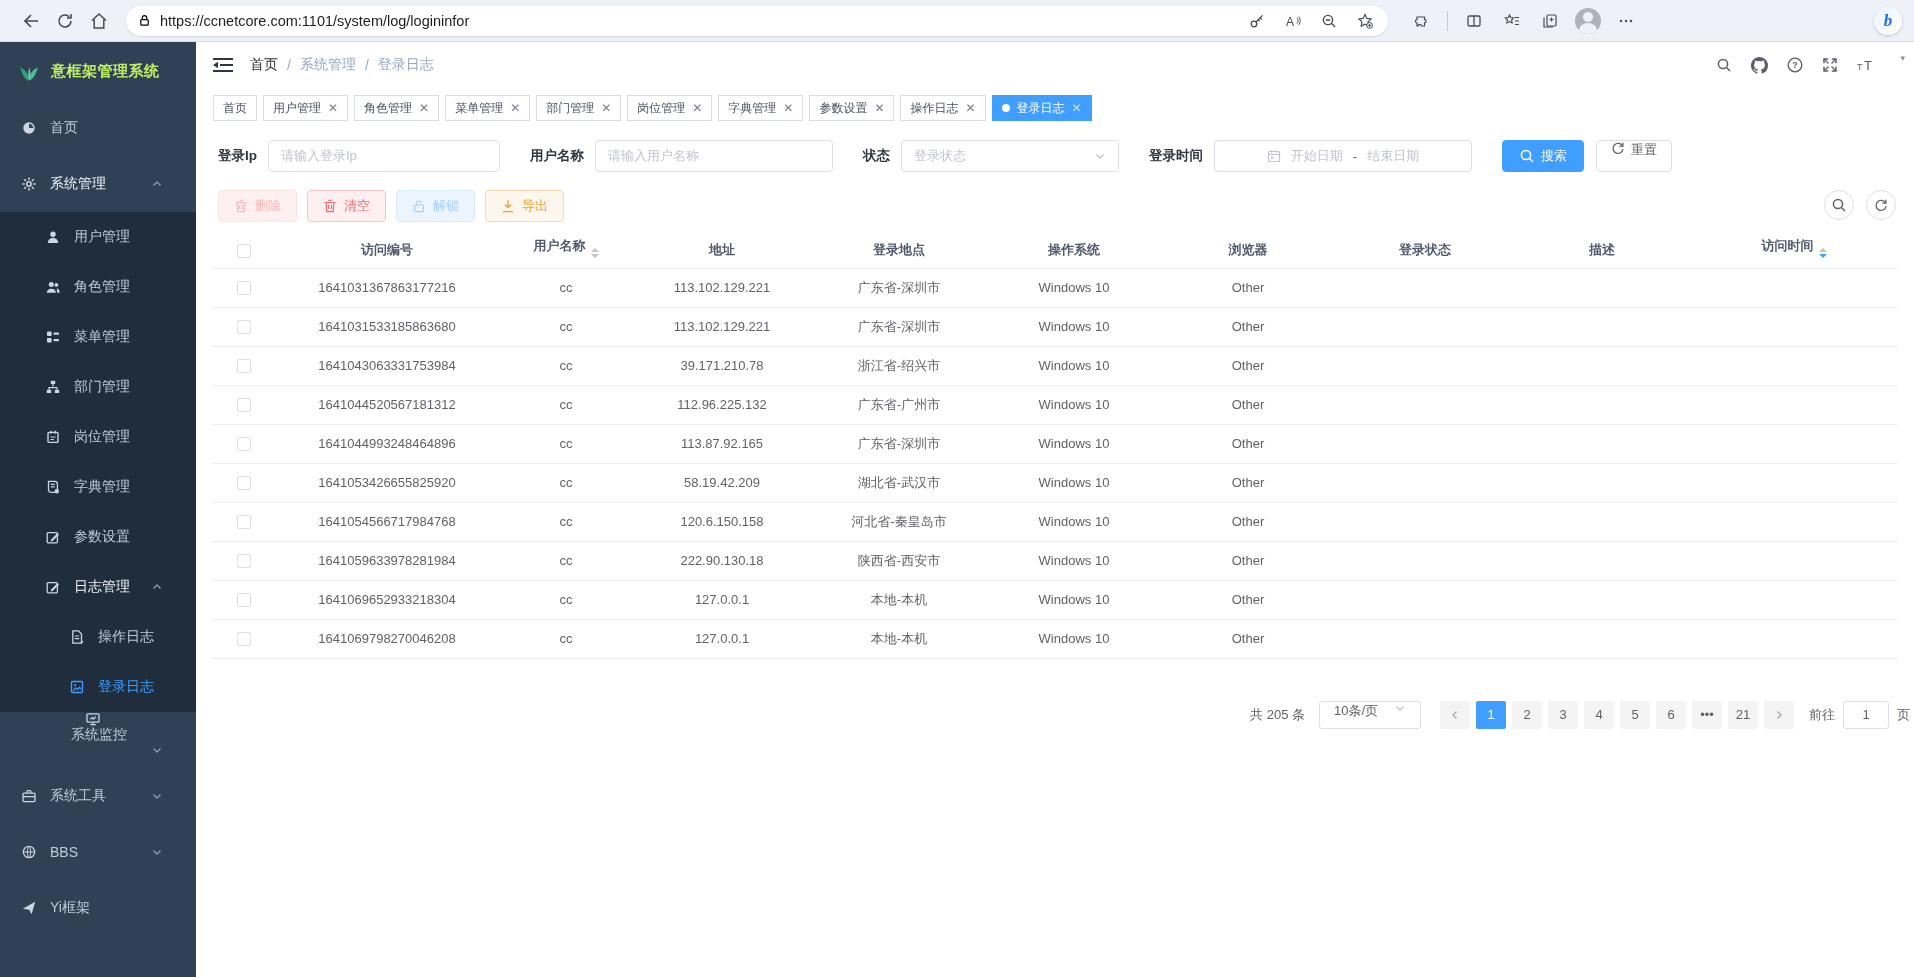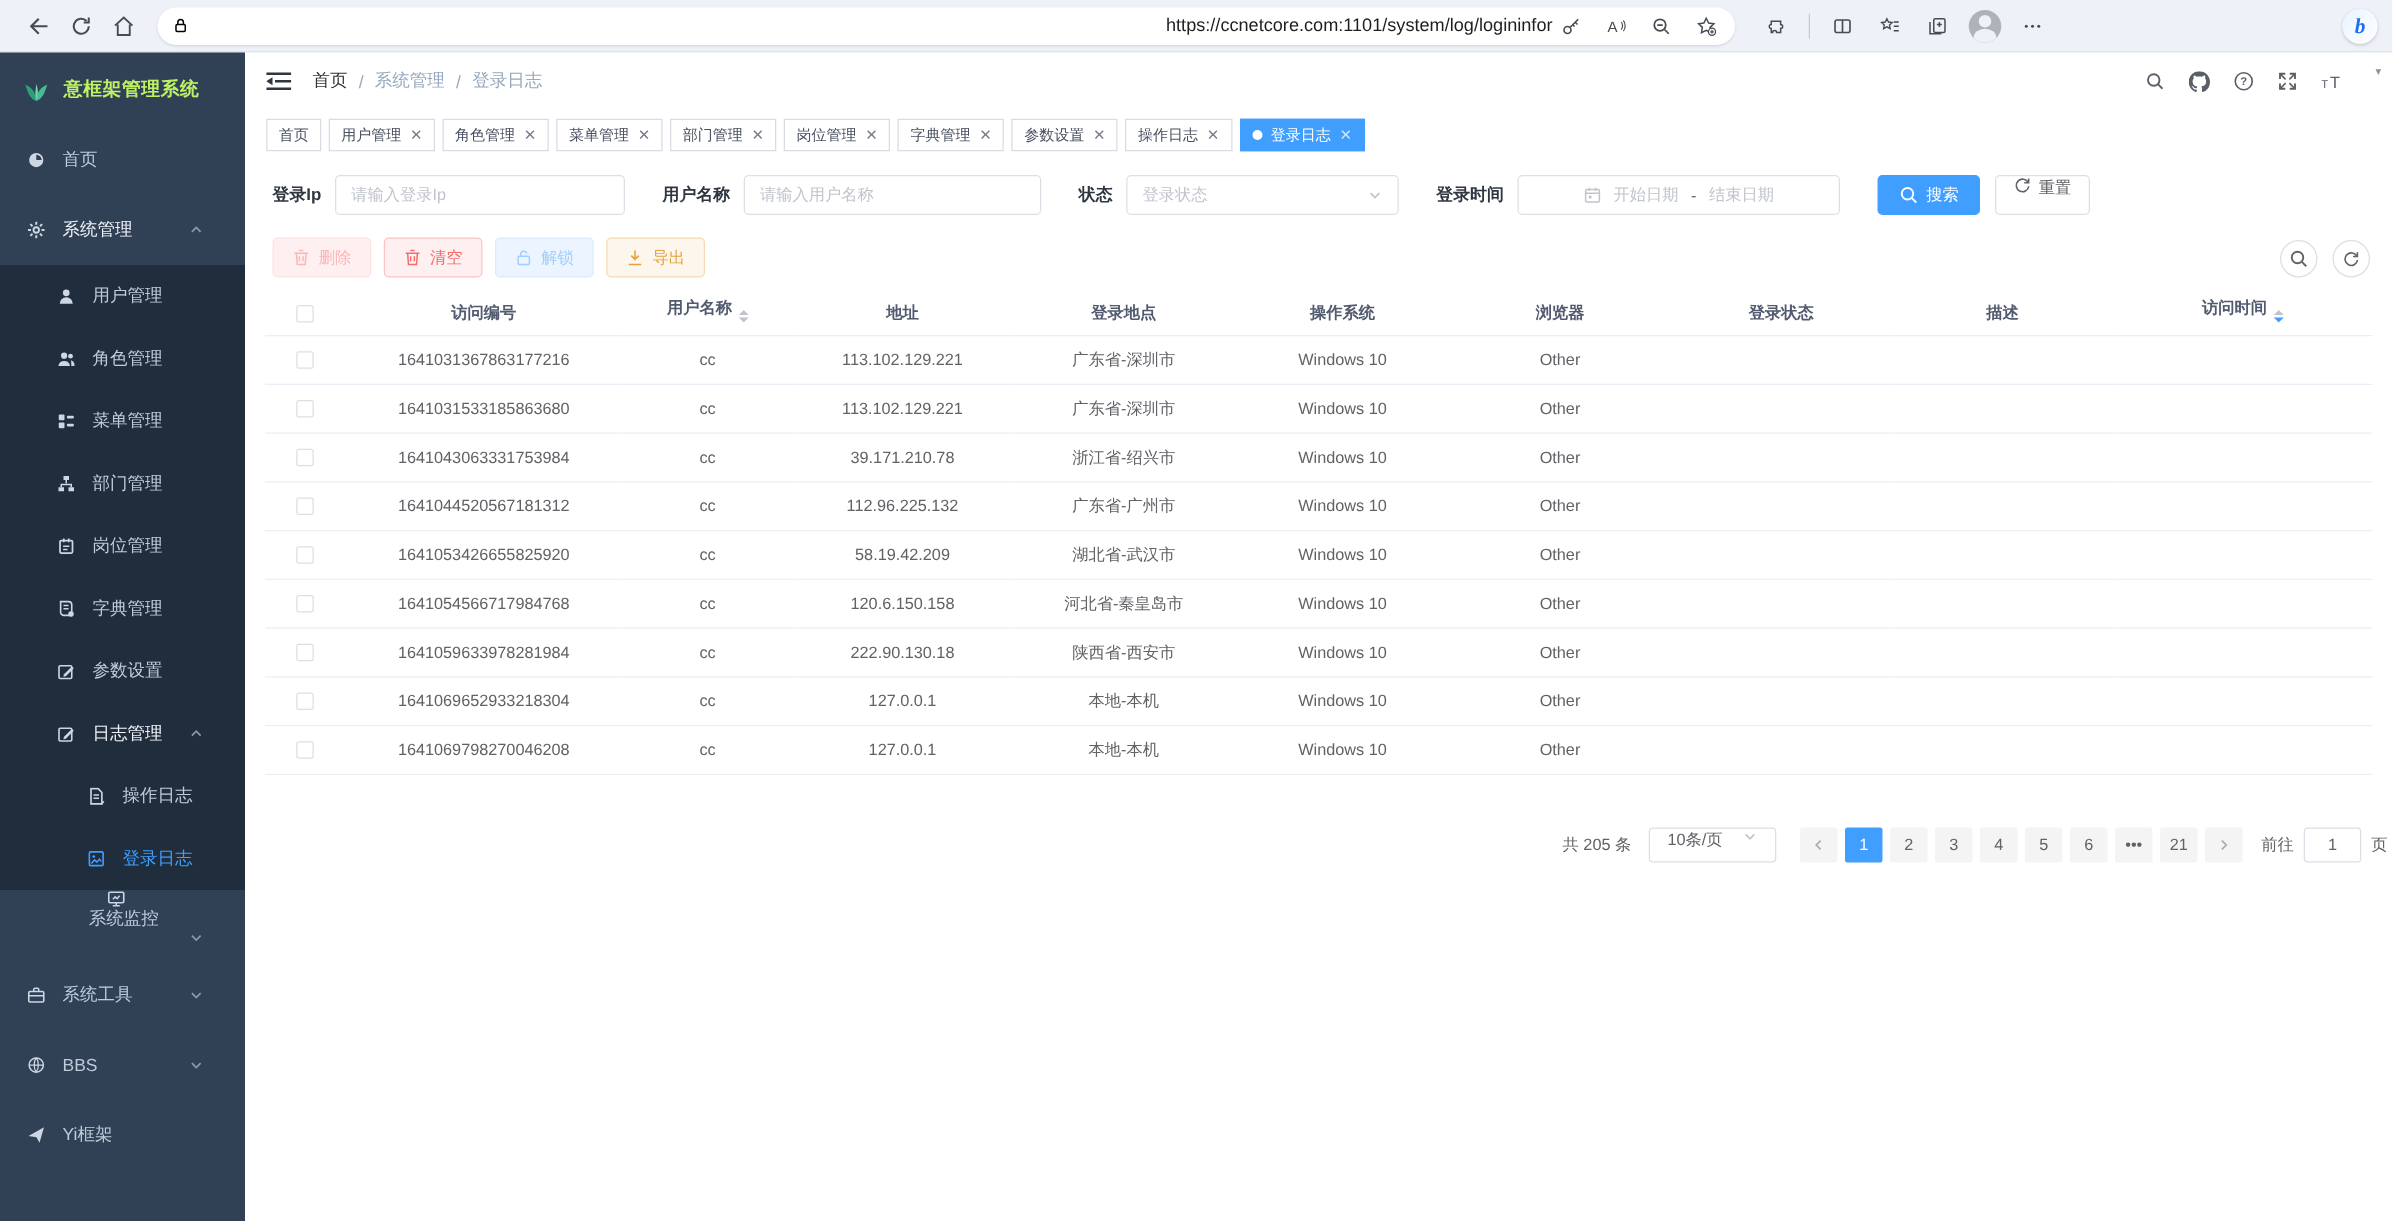--- a/index.html
+++ b/index.html
@@ -3,21 +3,21 @@
 <meta charset="utf-8">
 <style>
   * { box-sizing: border-box; margin: 0; padding: 0; }
   html,body { width:1914px; height:977px; overflow:hidden; background:#fff;
     font-family:"Liberation Sans","DejaVu Sans",sans-serif; }
   .icon { display:inline-flex; align-items:center; justify-content:center; }
   svg { display:block; }
 
   
   .chrome { height:42px; background:#eef1f7; display:flex; align-items:center;
-    padding:0 12px 0 14px; border-bottom:1px solid #d7dbe4;text-align:right; }
+    padding:0 12px 0 14px; border-bottom:1px solid #d7dbe4; }
   .chrome-btn { width:34px; height:32px; display:flex; align-items:center; justify-content:center;
     color:#474b52; border-radius:6px; flex-shrink:0; }
   .url-pill { height:30px; background:#fff; border-radius:16px; display:flex; align-items:center;
     padding:0 8px 0 12px; width:1262px; margin-left:10px; box-shadow:0 1px 2px rgba(60,64,80,.15); flex-shrink:0;}
   .url-text { font-size:14.5px; color:#1c1e21; margin-left:9px; flex:1; white-space:nowrap; }
   .pill-icons { display:flex; align-items:center; gap:6px; color:#474b52; }
   .pill-icons .chrome-btn { width:30px; }
   .chrome-right { display:flex; align-items:center; margin-left:16px; gap:4px; color:#474b52; flex:1; }
   .v-divider { width:1px; height:20px; background:#c6cad3; margin:0 5px; }
   .profile-circle { width:26px; height:26px; border-radius:50%; background:#aeb3ba; position:relative; overflow:hidden;}
@@ -79,21 +79,21 @@
     padding:0 12px; font-size:13px; color:#c0c4cc; background:#fff; }
   .f-input .sel-caret { margin-left:auto; color:#c0c4cc; }
   .w-ip{width:232px;} .w-user{width:238px;} .w-status{width:218px;}
   .w-date{width:258px; justify-content:center; gap:10px; padding:0 10px;}
   .btn-search { height:32px; background:#409eff; color:#fff; border:1px solid #409eff; border-radius:4px;
     padding:0 16px; display:flex; align-items:center; gap:6px; font-size:13px; cursor:pointer; margin-right:12px;}
   .btn-reset { height:32px; border:1px solid #dcdfe6; border-radius:4px; padding:0 14px; color:#606266;
     background:#fff; display:flex; align-items:flex-start; gap:6px; font-size:13px; cursor:pointer;}
 
   
-  .toolbar { display:flex; align-items:flex-end; padding:8px 18px 10px 22px; gap:10px; }
+  .toolbar { display:flex; align-items:flex-start; padding:8px 18px 10px 22px; gap:10px; }
   .btn { height:32px; border-radius:4px; padding:0 15px; font-size:13px; display:flex; align-items:center;
     gap:7px; border:1px solid transparent; cursor:pointer; white-space:nowrap;}
   .btn.danger-disabled  { background:#fef0f0; color:#fab6b6; border-color:#fde2e2; }
   .btn.danger-plain     { background:#fef0f0; color:#f56c6c; border-color:#fbc4c4; }
   .btn.primary-disabled { background:#ecf5ff; color:#a0cfff; border-color:#d9ecff; }
   .btn.warning-plain    { background:#fdf6ec; color:#e6a23c; border-color:#f5dab1; }
   .tool-circles { margin-left:auto; display:flex; gap:12px; }
   .circle-btn { width:30px; height:30px; border:1px solid #dcdfe6; border-radius:50%;
     display:flex; align-items:center; justify-content:center; color:#606266; background:#fff; cursor:pointer;}
 
@@ -711,20 +711,32 @@
               <td>112.96.225.132</td>
               <td>广东省-广州市</td>
               <td>Windows 10</td>
               <td>Other</td>
               <td></td>
               <td></td>
               <td></td>
             </tr>
             <tr>
               <td><span class="checkbox"></span></td>
+              <td>1641044993248464896</td>
+              <td>cc</td>
+              <td>113.87.92.165</td>
+              <td>广东省-深圳市</td>
+              <td>Windows 10</td>
+              <td>Other</td>
+              <td></td>
+              <td></td>
+              <td></td>
+            </tr>
+            <tr>
+              <td><span class="checkbox"></span></td>
               <td>1641053426655825920</td>
               <td>cc</td>
               <td>58.19.42.209</td>
               <td>湖北省-武汉市</td>
               <td>Windows 10</td>
               <td>Other</td>
               <td></td>
               <td></td>
               <td></td>
             </tr>

